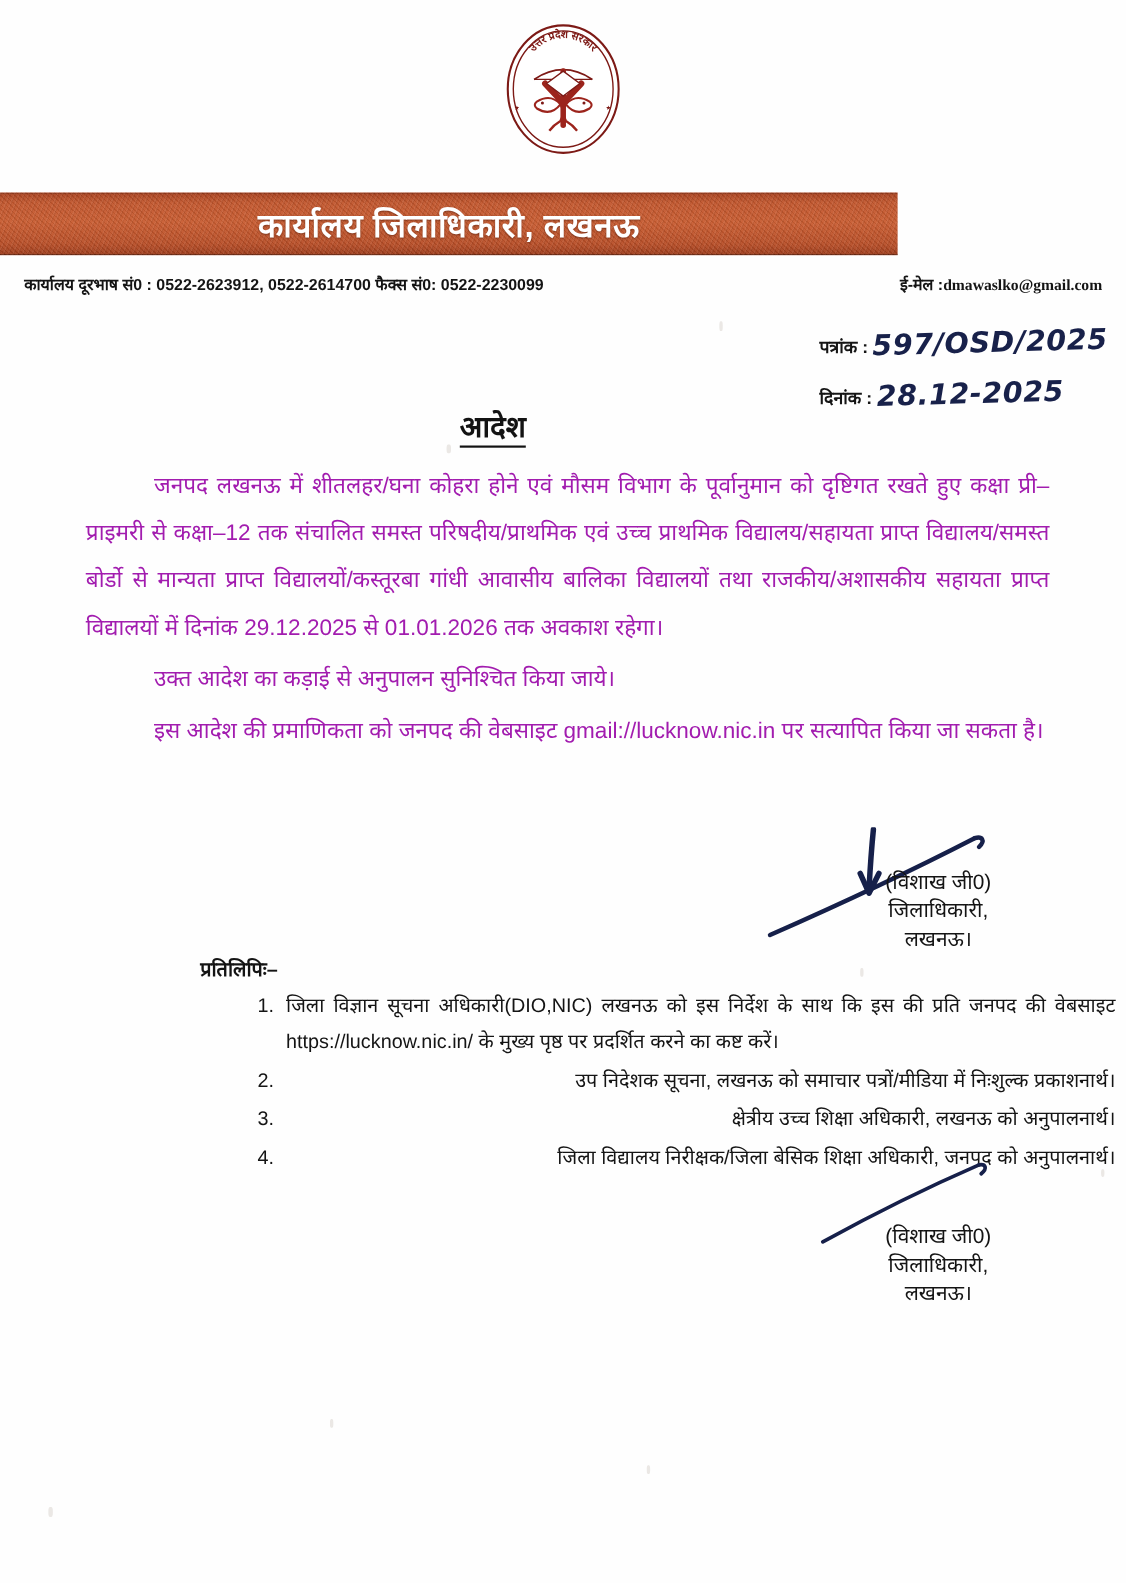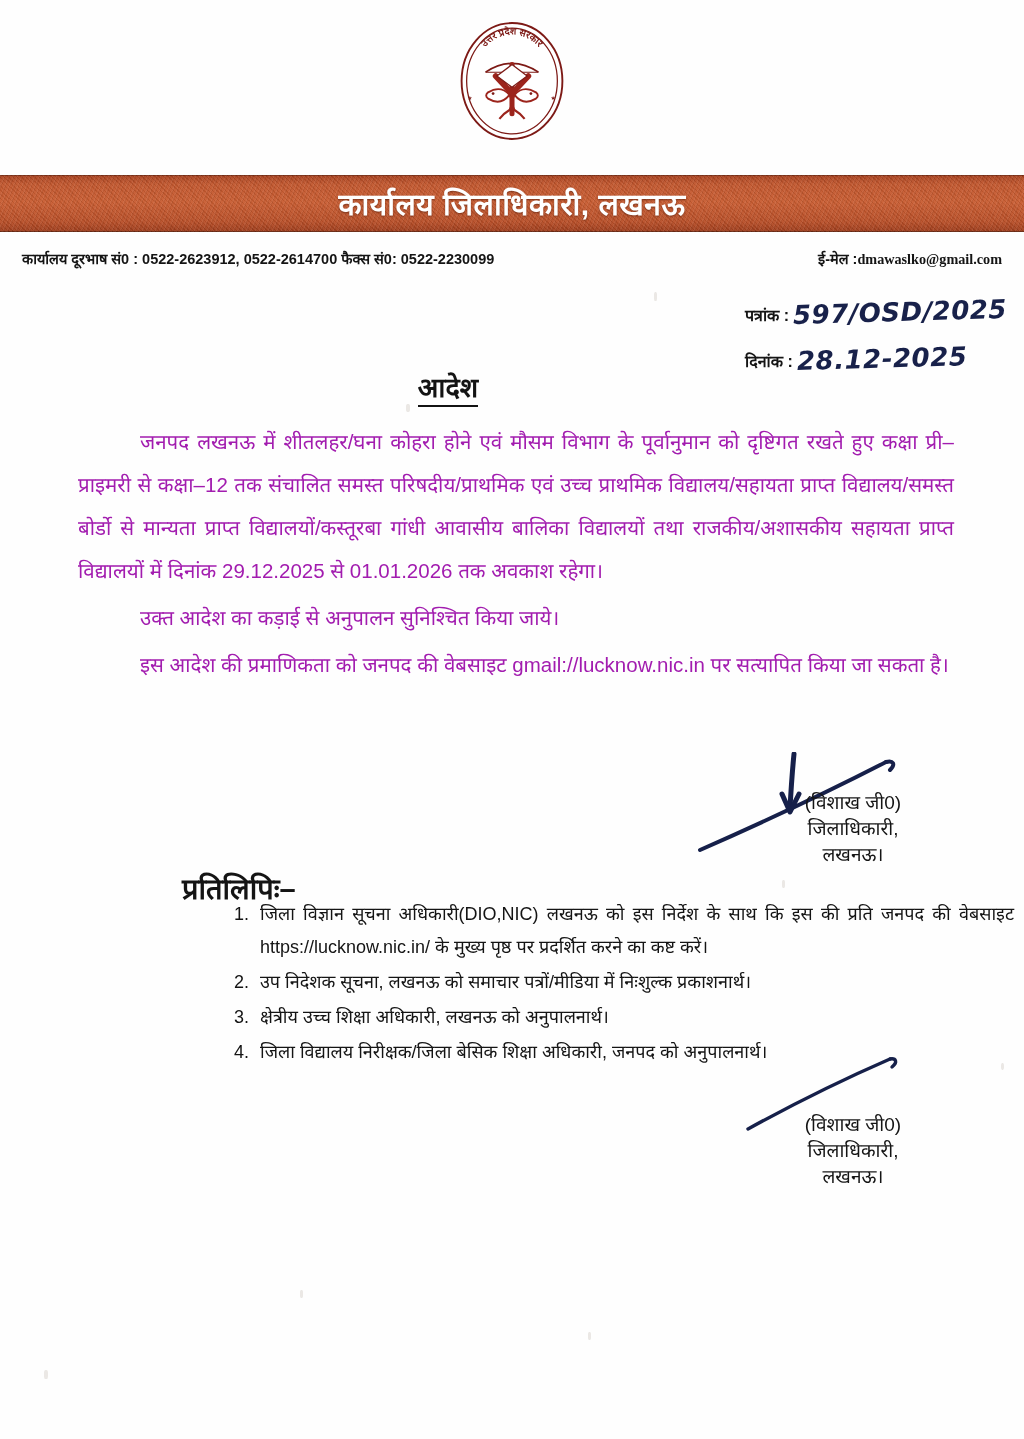--- a/index.html
+++ b/index.html
@@ -38,21 +38,21 @@
   .emblem {
     width: 126px;
     height: 126px;
   }
 
   
   .banner {
     position: absolute;
     top: 175px;
     left: 0;
-    width: 1024px;
+    width: 816px;
     height: 57px;
     background:
       repeating-linear-gradient(113deg, rgba(255,255,255,0.055) 0 1px, rgba(0,0,0,0.05) 1px 2px, rgba(255,255,255,0.0) 2px 4px),
       repeating-linear-gradient(44deg, rgba(0,0,0,0.06) 0 1px, rgba(255,255,255,0.05) 1px 3px),
       linear-gradient(180deg, #a8411f 0%, #c2572e 16%, #c85c31 48%, #b94f28 82%, #9d3c1c 100%);
     display: flex;
     align-items: center;
     justify-content: center;
     box-shadow: inset 0 1px 0 rgba(0,0,0,0.25), inset 0 -1px 0 rgba(0,0,0,0.3);
   }
@@ -169,21 +169,21 @@
   }
   #scribble-top { top: 752px; left: 690px; width: 220px; height: 110px; }
   #scribble-bottom { top: 1055px; left: 740px; width: 170px; height: 80px; }
 
   
   .copy-label {
     position: absolute;
     top: 868px;
     left: 182px;
     font-family: "Liberation Sans", "DejaVu Sans", sans-serif;
-    font-size: 29px;
+    font-size: 18px;
     font-weight: 600;
     color: #141414;
   }
   .copy-list {
     position: absolute;
     top: 898px;
     left: 218px;
     width: 760px;
     margin: 0;
     padding: 0 0 0 36px;
@@ -193,21 +193,21 @@
     line-height: 33px;
     color: #141414;
   }
   .copy-list li {
     margin-bottom: 2px;
     text-align: justify;
     text-justify: inter-word;
     padding-left: 6px;
   }
   .copy-list li:last-child { text-align: left; }
-  .copy-list li.free { text-align: left; }
+  .copy-list li.free { text-align: right; }
 
   .latin {
     font-family: "Liberation Serif", "DejaVu Serif", serif;
     font-size: 0.98em;
   }
 
   
   .speck {
     position: absolute;
     background: #d8d2cc;

